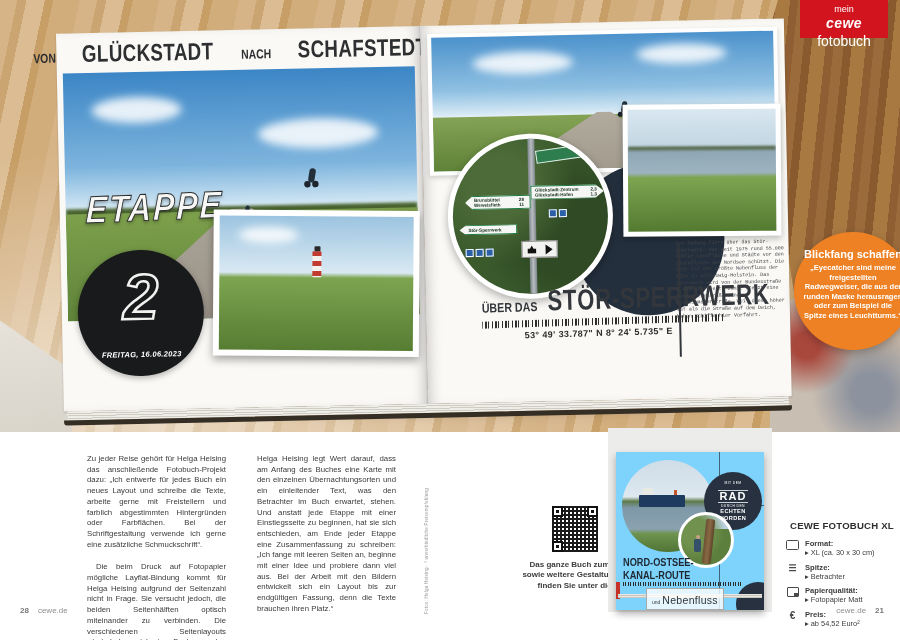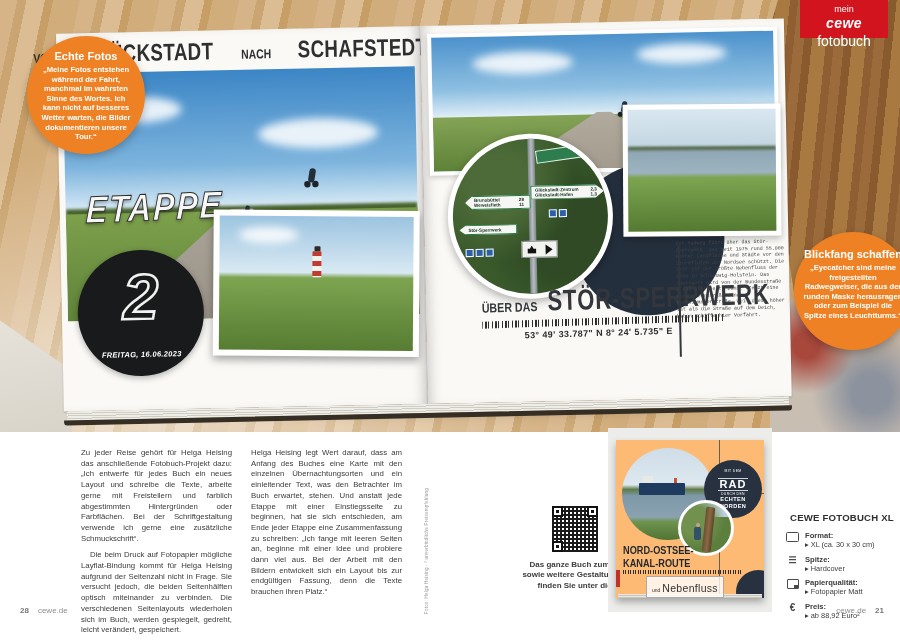--- a/index.html
+++ b/index.html
@@ -99,36 +99,36 @@
   .badge .row{font-size:14px;line-height:16px;}
   .badge .brand{font-weight:800;font-style:italic;letter-spacing:.5px;}
   .tip{position:absolute;border-radius:50%;background:#ee8123;color:#fff;text-align:center;z-index:50;box-shadow:0 3px 8px rgba(0,0,0,.25);}
   .tip-left{left:27px;top:36px;width:118px;height:118px;padding:14px 10px;box-sizing:border-box;}
   .tip-right{left:794px;top:232px;width:118px;height:118px;padding:16px 8px;box-sizing:border-box;}
   .tip h3{margin:0 0 3px;font-size:11px;line-height:12px;font-weight:800;}
   .tip p{margin:0;font-size:7.6px;line-height:9.6px;font-weight:600;}
   
   .bottom{position:absolute;left:0;top:432px;width:900px;height:208px;background:#fff;}
   .col{position:absolute;top:10px;width:163px;font-size:7.8px;line-height:10.7px;color:#3a3a3a;text-align:justify;}
-  .col p{margin:6px;}
+  .col p{margin:12px;}
   .col p + p{text-indent:9px;}
   .col1{left:75px;}
   .col2{left:245px;}
   .credits{position:absolute;left:424px;top:6px;height:176px;writing-mode:vertical-rl;transform:rotate(180deg);
     font-size:4.6px;color:#9a9a9a;letter-spacing:.2px;}
   .qr-box{position:absolute;left:549px;top:71px;width:52px;height:52px;background:#fff;padding:3px;box-sizing:border-box;}
   .qr-pattern{width:100%;height:100%;position:relative;
     background:repeating-linear-gradient(0deg,#1a1a1a 0 2px,transparent 2px 4px),repeating-linear-gradient(90deg,#1a1a1a 0 2px,#fff 2px 4px);}
   .qr-eye{position:absolute;width:11px;height:11px;border:2.5px solid #111;background:#fff;box-sizing:border-box;}
   .qr-eye::after{content:"";position:absolute;left:1.5px;top:1.5px;width:3px;height:3px;background:#111;}
   .qr-e1{left:0;top:0;} .qr-e2{right:0;top:0;} .qr-e3{left:0;bottom:0;}
   .qr-caption{position:absolute;left:518px;top:128px;width:124px;text-align:right;font-size:8px;line-height:10.3px;font-weight:700;color:#3c3c3b;}
   
   .product-bg{position:absolute;left:608px;top:-4px;width:164px;height:184px;background:#ececea;}
-  .cover{position:absolute;left:616px;top:8px;width:148px;height:158px;background:#fdba74;box-shadow:0 4px 7px rgba(0,0,0,.3);overflow:hidden;}
+  .cover{position:absolute;left:616px;top:20px;width:148px;height:158px;background:#7dd3fc;box-shadow:0 4px 7px rgba(0,0,0,.3);overflow:hidden;}
   .cv-line-v{position:absolute;left:103px;top:0;width:1px;height:100%;background:#2a3442;opacity:.7;}
   .cv-line-h{position:absolute;left:92px;top:53px;width:56px;height:1px;background:#2a3442;opacity:.7;}
   .cv-ship{position:absolute;left:6px;top:8px;width:92px;height:92px;border-radius:50%;overflow:hidden;
     background:linear-gradient(#cfdde8 0%,#dde8ef 40%,#5e7a4a 45%,#7e98a8 52%,#8aa2b0 75%,#6f9450 80%,#4f7434 100%);}
   .ship{position:absolute;left:18%;top:38%;width:46px;height:12px;background:#1f3a5f;border-radius:1px;}
   .ship::before{content:"";position:absolute;left:4px;top:-7px;width:10px;height:7px;background:#e8e8e4;}
   .ship::after{content:"";position:absolute;right:8px;top:-5px;width:3px;height:5px;background:#c4552c;}
   .cv-navy{position:absolute;left:88px;top:20px;width:58px;height:58px;border-radius:50%;background:#27313f;color:#fff;text-align:center;padding-top:9px;box-sizing:border-box;}
   .cv-navy .t1{font-size:3.4px;letter-spacing:.4px;line-height:4.5px;}
   .cv-navy .t2{font-size:11px;font-weight:800;line-height:11px;letter-spacing:1px;border-top:.6px solid #cfd4da;border-bottom:.6px solid #cfd4da;display:inline-block;padding:0 2px;}
@@ -141,21 +141,21 @@
   .cv-title{position:absolute;left:7px;top:104px;color:#1f2730;font-weight:800;font-size:11.5px;line-height:12.5px;white-space:nowrap;transform:scaleX(.8);transform-origin:left;z-index:4;}
   .cv-barcode{position:absolute;left:7px;top:130px;width:118px;height:4px;z-index:4;
     background:repeating-linear-gradient(90deg,#2e2e2e 0 .8px,transparent .8px 2.2px,#2e2e2e 2.2px 3.4px,transparent 3.4px 5px);}
   .cv-sub{position:absolute;left:30px;top:136px;border:.7px solid #aaa;padding:1px 5px;color:#333;white-space:nowrap;z-index:4;background:rgba(255,255,255,.8);}
   .cv-sub .s1{font-size:5px;margin-right:2px;}
   .cv-sub .s2{font-size:10.5px;letter-spacing:.3px;}
   .cv-spine{position:absolute;left:0;top:130px;width:3.5px;height:17px;background:#c53028;}
   .cv-dark2{position:absolute;left:120px;top:130px;width:44px;height:44px;border-radius:50%;background:#27313f;}
   .cover-pages{position:absolute;left:618px;top:162px;width:144px;height:4px;background:repeating-linear-gradient(180deg,#e8e6e0 0 1px,#c9c6bd 1px 2px);}
   
-  .specs{position:absolute;left:786px;top:80px;width:112px;color:#3c3c3b;}
+  .specs{position:absolute;left:786px;top:88px;width:112px;color:#3c3c3b;}
   .specs h4{margin:0 0 8px;font-size:9.6px;font-weight:800;letter-spacing:.2px;text-align:center;color:#2f2f2e;}
   .spec-row{display:flex;gap:6px;margin-bottom:5.5px;}
   .spec-ico{width:13px;flex:0 0 13px;display:flex;align-items:flex-start;justify-content:center;padding-top:1px;}
   .ico-format{width:11px;height:8px;border:1.3px solid #4a4a4a;border-radius:1.5px;}
   .ico-binding{font-size:9px;line-height:9px;color:#4a4a4a;font-weight:700;}
   .ico-paper{width:10px;height:8px;border:1.3px solid #4a4a4a;border-radius:1px;position:relative;}
   .ico-paper::after{content:"";position:absolute;right:0;bottom:0;width:4px;height:3px;background:#4a4a4a;}
   .ico-euro{font-size:10px;line-height:10px;color:#4a4a4a;font-weight:700;}
   .spec-label{font-size:7.6px;font-weight:800;line-height:9px;}
   .spec-value{font-size:7.4px;line-height:9px;}
@@ -257,24 +257,20 @@
         </div>
         <div class="barcode"></div>
         <div class="coords">53° 49' 33.787" N 8° 24' 5.735" E</div>
       </div>
       <div class="typewriter">Der Radweg führt über das Stör-Sperrwerk, das seit 1975 rund 55.000 Hektar Landfläche und Städte vor den Sturmfluten der Nordsee schützt. Die Stör ist der größte Nebenfluss der Elbe in Schleswig-Holstein. Das Sperrwerk wird von der Bundesstraße B 431 überquert. Damit kreuzt eine Bundesfernstraße eine Bundeswasserstraße. Weil diese höher ist als die Straße auf dem Deich, haben Schiffe hier Vorfahrt.</div>
     </div>
     <div class="page-edges"></div>
     <div class="cover-edge"></div>
   </div>
 
-  <div class="tip tip-left">
-    <h3>Echte Fotos</h3>
-    <p>„Meine Fotos entstehen während der Fahrt, manchmal im wahrsten Sinne des Wortes. Ich kann nicht auf besseres Wetter warten, die Bilder dokumentieren unsere Tour.“</p>
-  </div>
   <div class="tip tip-right">
     <h3>Blickfang schaffen</h3>
     <p>„Eyecatcher sind meine freigestellten Radwegweiser, die aus der runden Maske herausragen oder zum Beispiel die Spitze eines Leuchtturms.“</p>
   </div>
 </div>
 
 <div class="badge">
   <span class="pre">mein</span>
   <span class="row"><span class="brand">cewe</span> <span>fotobuch</span></span>
 </div>
@@ -339,39 +335,39 @@
           <div class="spec-label">Format:</div>
            <div class="spec-value">▸ XL (ca. 30 x 30 cm)</div>
         </div>
     </div>
     <div class="spec-row">
       <div class="spec-ico">
           <div class="ico-binding">☰</div>
         </div>
       <div>
           <div class="spec-label">Spitze:</div>
-           <div class="spec-value">▸ Hardcover</div>
+           <div class="spec-value">▸ Betrachter</div>
         </div>
     </div>
     <div class="spec-row">
       <div class="spec-ico">
           <div class="ico-paper"></div>
         </div>
       <div>
           <div class="spec-label">Papierqualität:</div>
            <div class="spec-value">▸ Fotopapier Matt</div>
         </div>
     </div>
     <div class="spec-row">
       <div class="spec-ico">
           <div class="ico-euro">€</div>
         </div>
       <div>
           <div class="spec-label">Preis:</div>
-           <div class="spec-value">▸ ab 88,92 Euro²</div>
+           <div class="spec-value">▸ ab 54,52 Euro²</div>
         </div>
     </div>
   </div>
 
   <div class="footer footer-left">
     <span class="pg">28</span>
     <span>cewe.de</span>
   </div>
   <div class="footer footer-right">
     <span>cewe.de</span>

